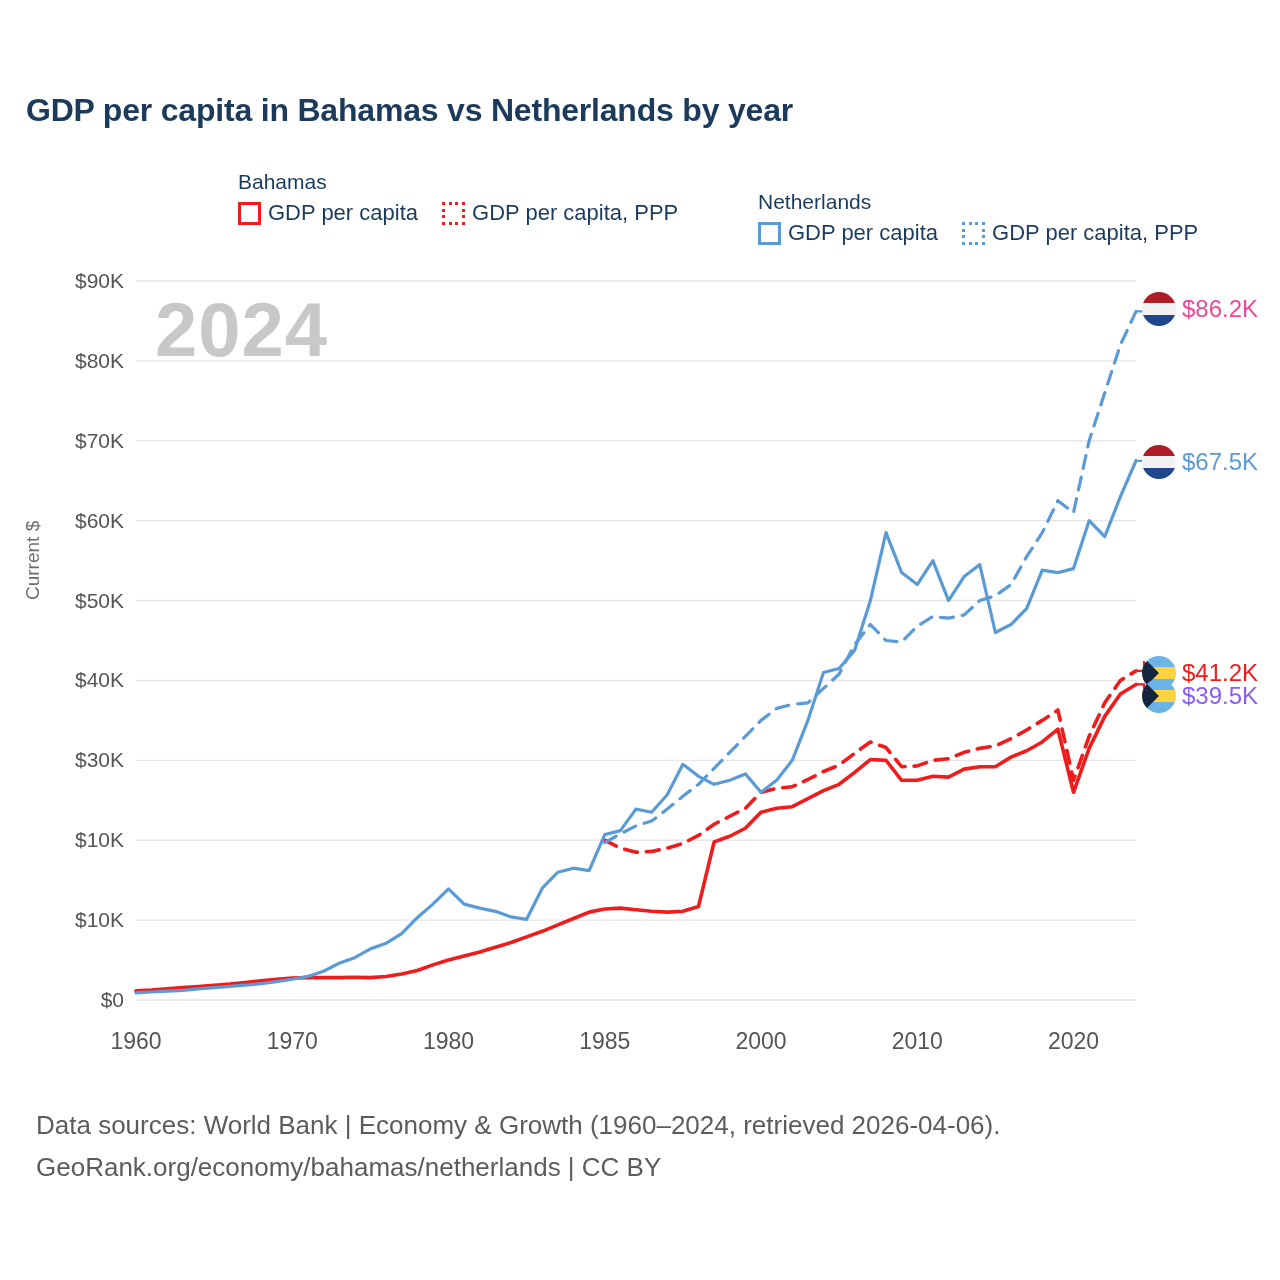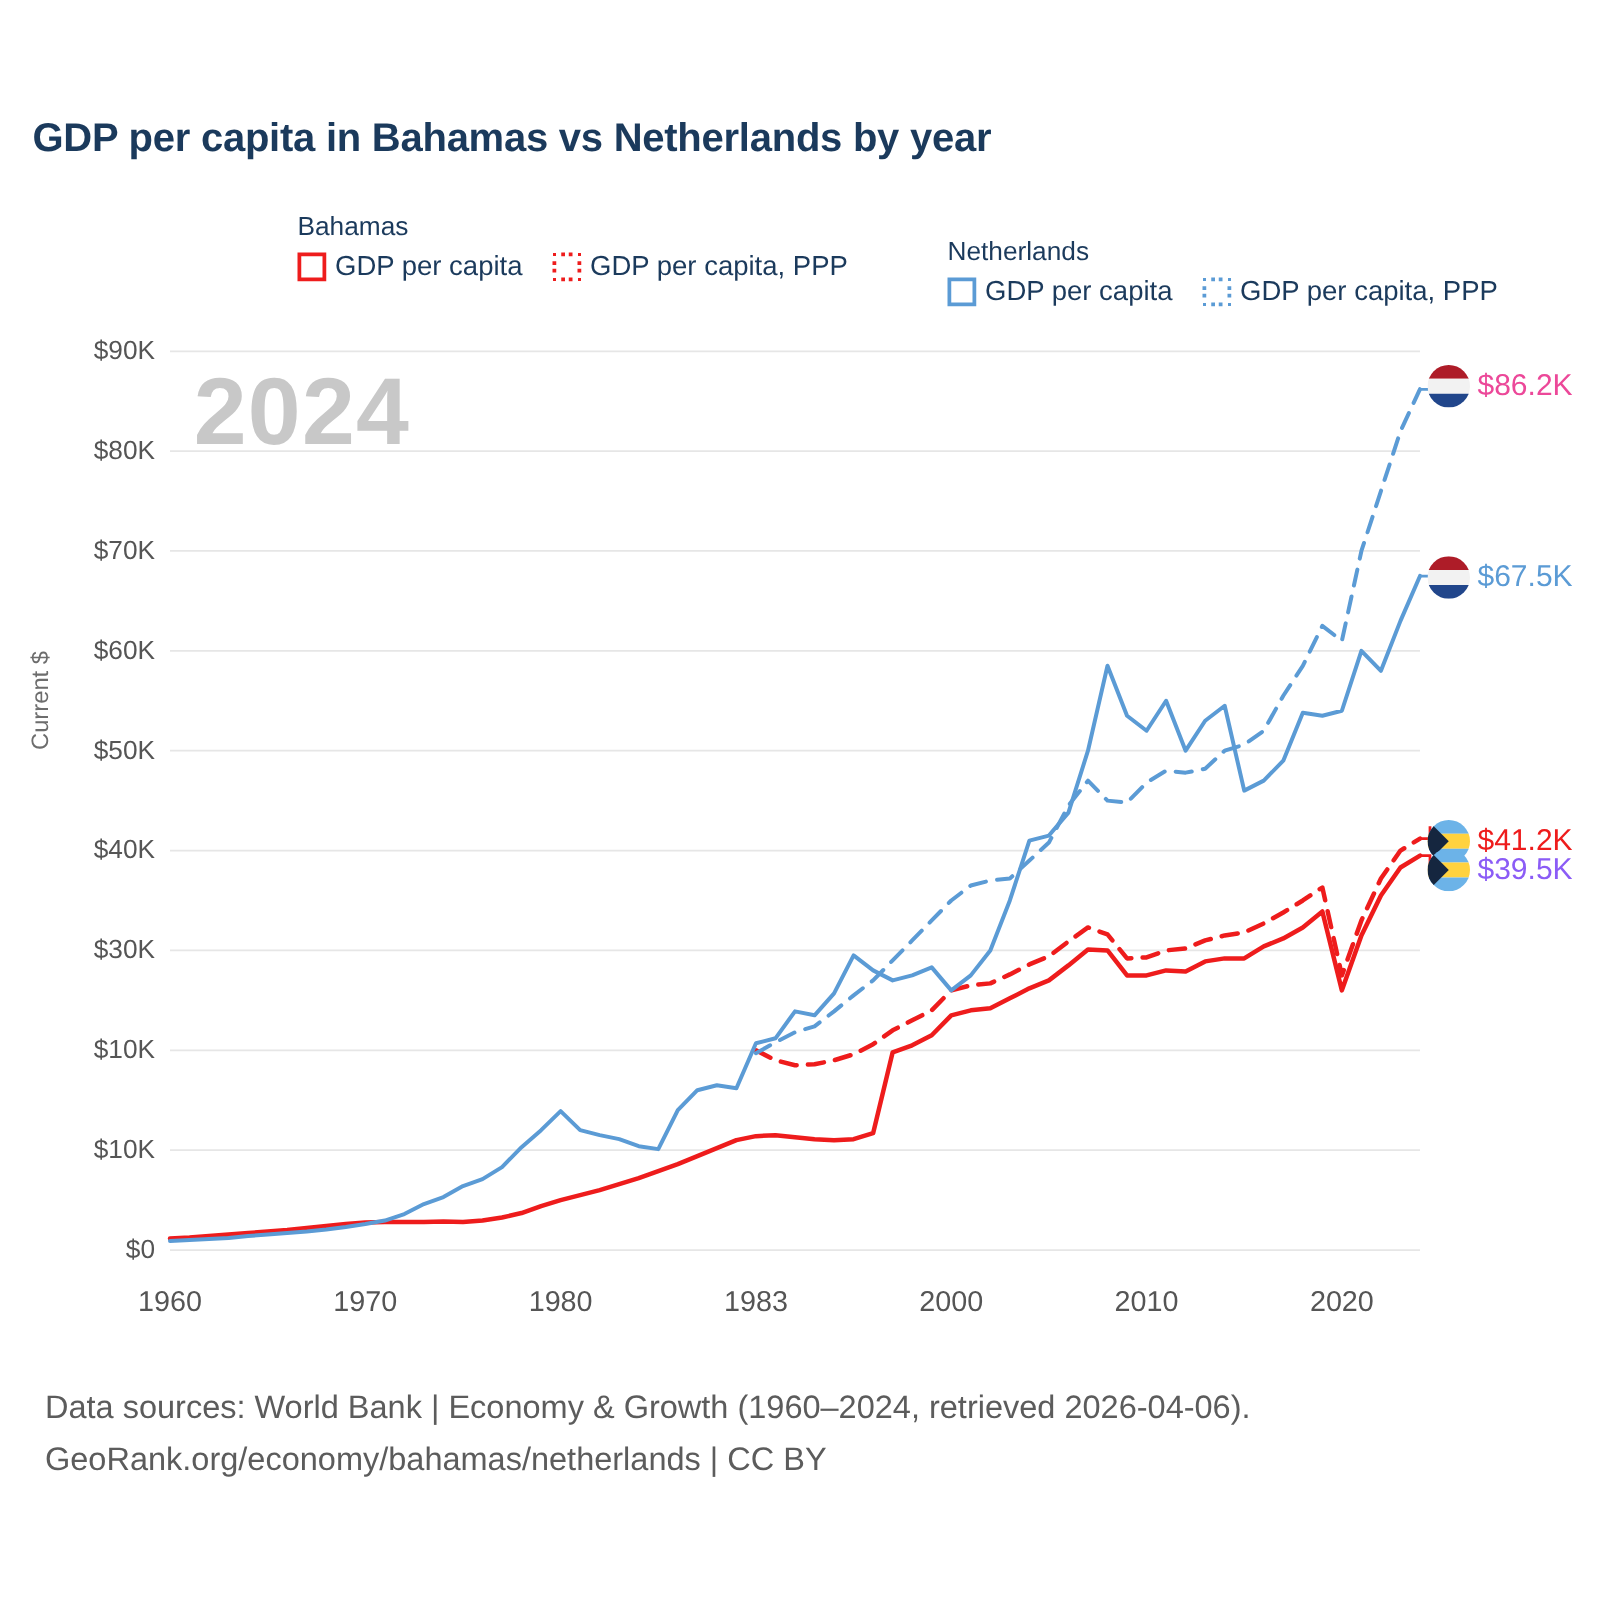--- a/index.html
+++ b/index.html
@@ -133,21 +133,21 @@
       <div class="ytick" style="top: 600.556px; width: 124px; left: 0px;">$50K</div>
       <div class="ytick" style="top: 520.667px; width: 124px; left: 0px;">$60K</div>
       <div class="ytick" style="top: 440.778px; width: 124px; left: 0px;">$70K</div>
       <div class="ytick" style="top: 360.889px; width: 124px; left: 0px;">$80K</div>
       <div class="ytick" style="top: 281px; width: 124px; left: 0px;">$90K</div>
     </div>
   <div id="xtick-layer">
       <div class="xtick" style="left: 136px;">1960</div>
       <div class="xtick" style="left: 292.25px;">1970</div>
       <div class="xtick" style="left: 448.5px;">1980</div>
-      <div class="xtick" style="left: 604.75px;">1983</div>
+      <div class="xtick" style="left: 604.75px;">1985</div>
       <div class="xtick" style="left: 761px;">2000</div>
       <div class="xtick" style="left: 917.25px;">2010</div>
       <div class="xtick" style="left: 1073.5px;">2020</div>
     </div>
 
   <svg id="plot" width="1280" height="1280" style="position:absolute;left:0;top:0;">
       <line x1="136" y1="1000" x2="1136" y2="1000" stroke="#e6e6e6" stroke-width="1.4"></line>
       <line x1="136" y1="920.1111111111111" x2="1136" y2="920.1111111111111" stroke="#e6e6e6" stroke-width="1.4"></line>
       <line x1="136" y1="840.2222222222222" x2="1136" y2="840.2222222222222" stroke="#e6e6e6" stroke-width="1.4"></line>
       <line x1="136" y1="760.3333333333334" x2="1136" y2="760.3333333333334" stroke="#e6e6e6" stroke-width="1.4"></line>

